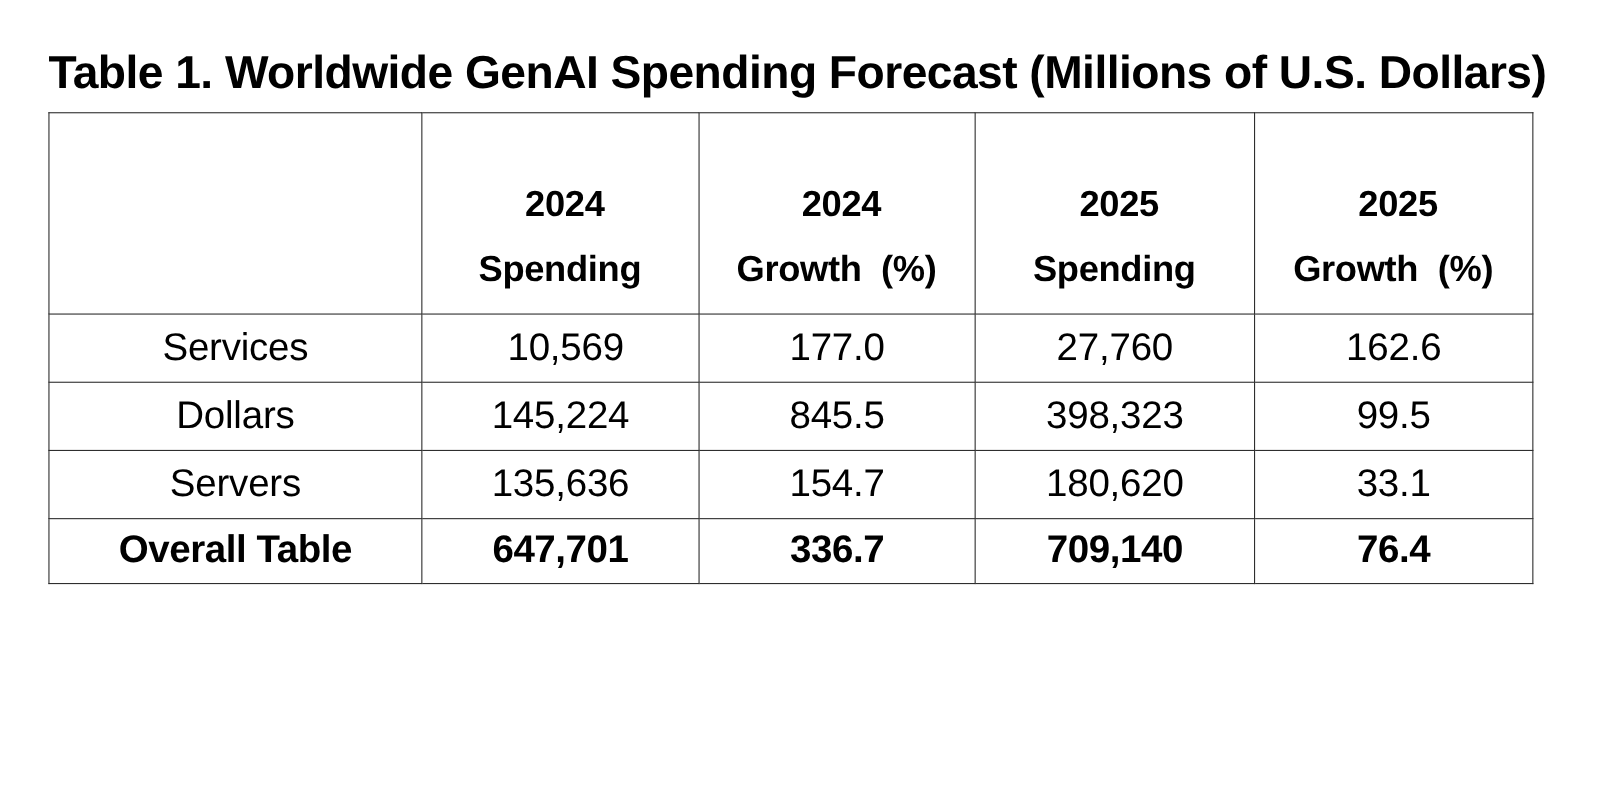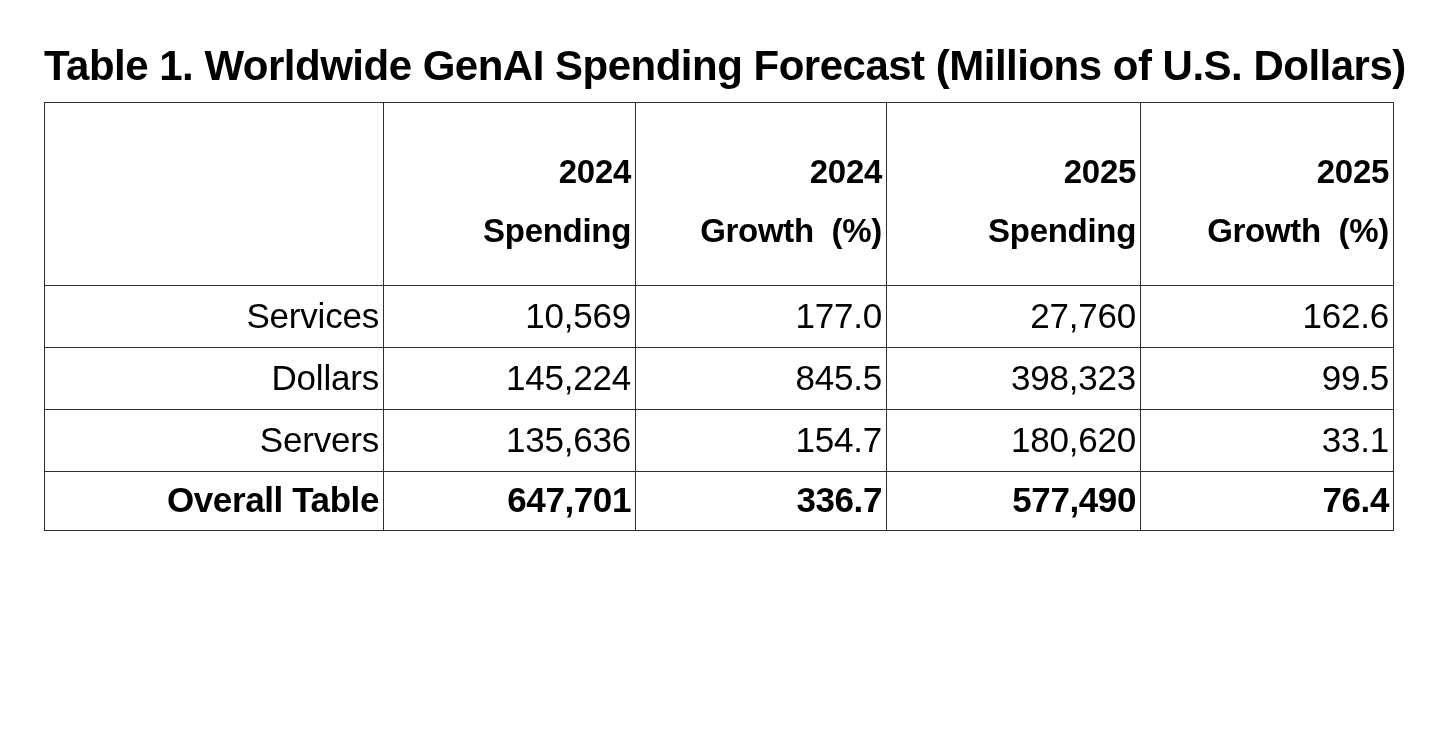--- a/index.html
+++ b/index.html
@@ -32,31 +32,31 @@
   table.data-table th,
   table.data-table td {
     border: 1.5px solid #2e2e2e;
     white-space: pre-wrap;
     overflow: hidden;
   }
   thead th {
     height: 183px;
     font-size: 33px;
     font-weight: 700;
-    text-align: right;
+    text-align: center;
     vertical-align: bottom;
-    padding: 0 4px 25px 3px;
+    padding: 0 4px 12px 3px;
     line-height: 1.78;
     letter-spacing: -0.3px;
   }
   tbody td {
     height: 62px;
     font-size: 35px;
     font-weight: 400;
-    text-align: right;
+    text-align: center;
     vertical-align: middle;
     padding: 0 4px 2px 4px;
     letter-spacing: -0.2px;
   }
   tbody tr.row-total td {
     height: 59px;
     font-weight: 700;
     letter-spacing: -0.4px;
   }
   .source-line {
@@ -113,20 +113,20 @@
         <td>Servers</td>
         <td>135,636</td>
         <td>154.7</td>
         <td>180,620</td>
         <td>33.1</td>
       </tr>
       <tr class="row-total">
         <td>Overall Table</td>
         <td>647,701</td>
         <td>336.7</td>
-        <td>577,490</td>
+        <td>709,140</td>
         <td>76.4</td>
       </tr>
     </tbody>
   </table>
 
 
 </div>
 
 </body></html>

